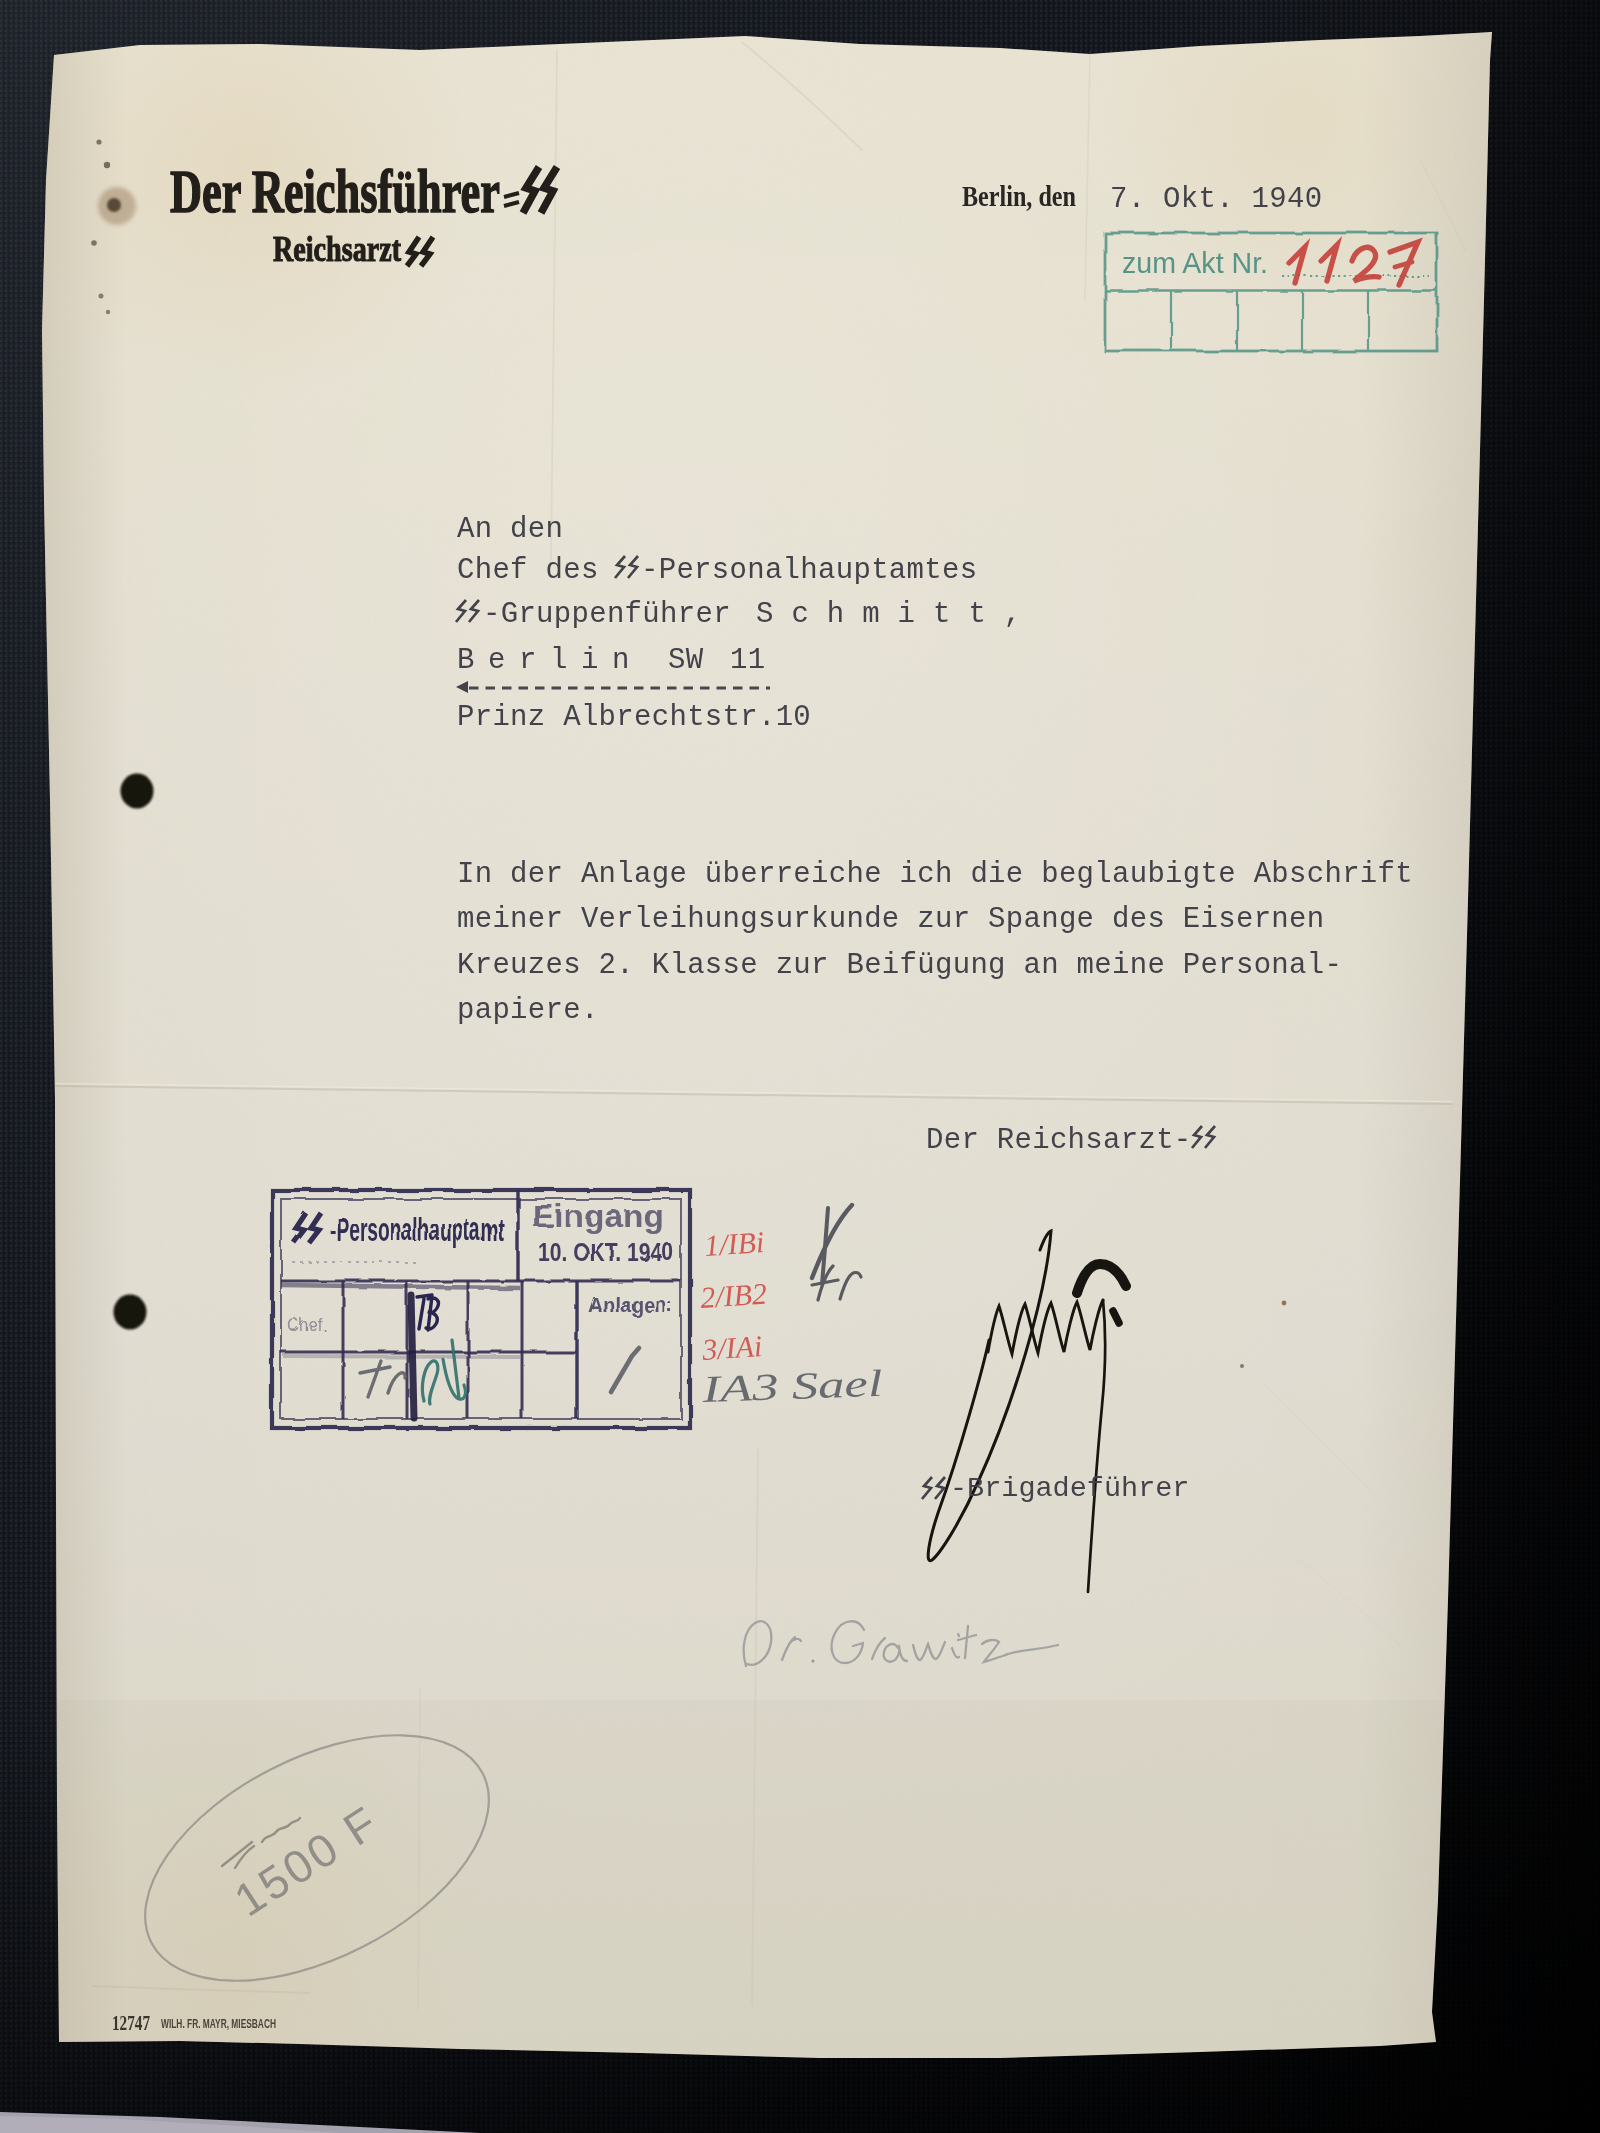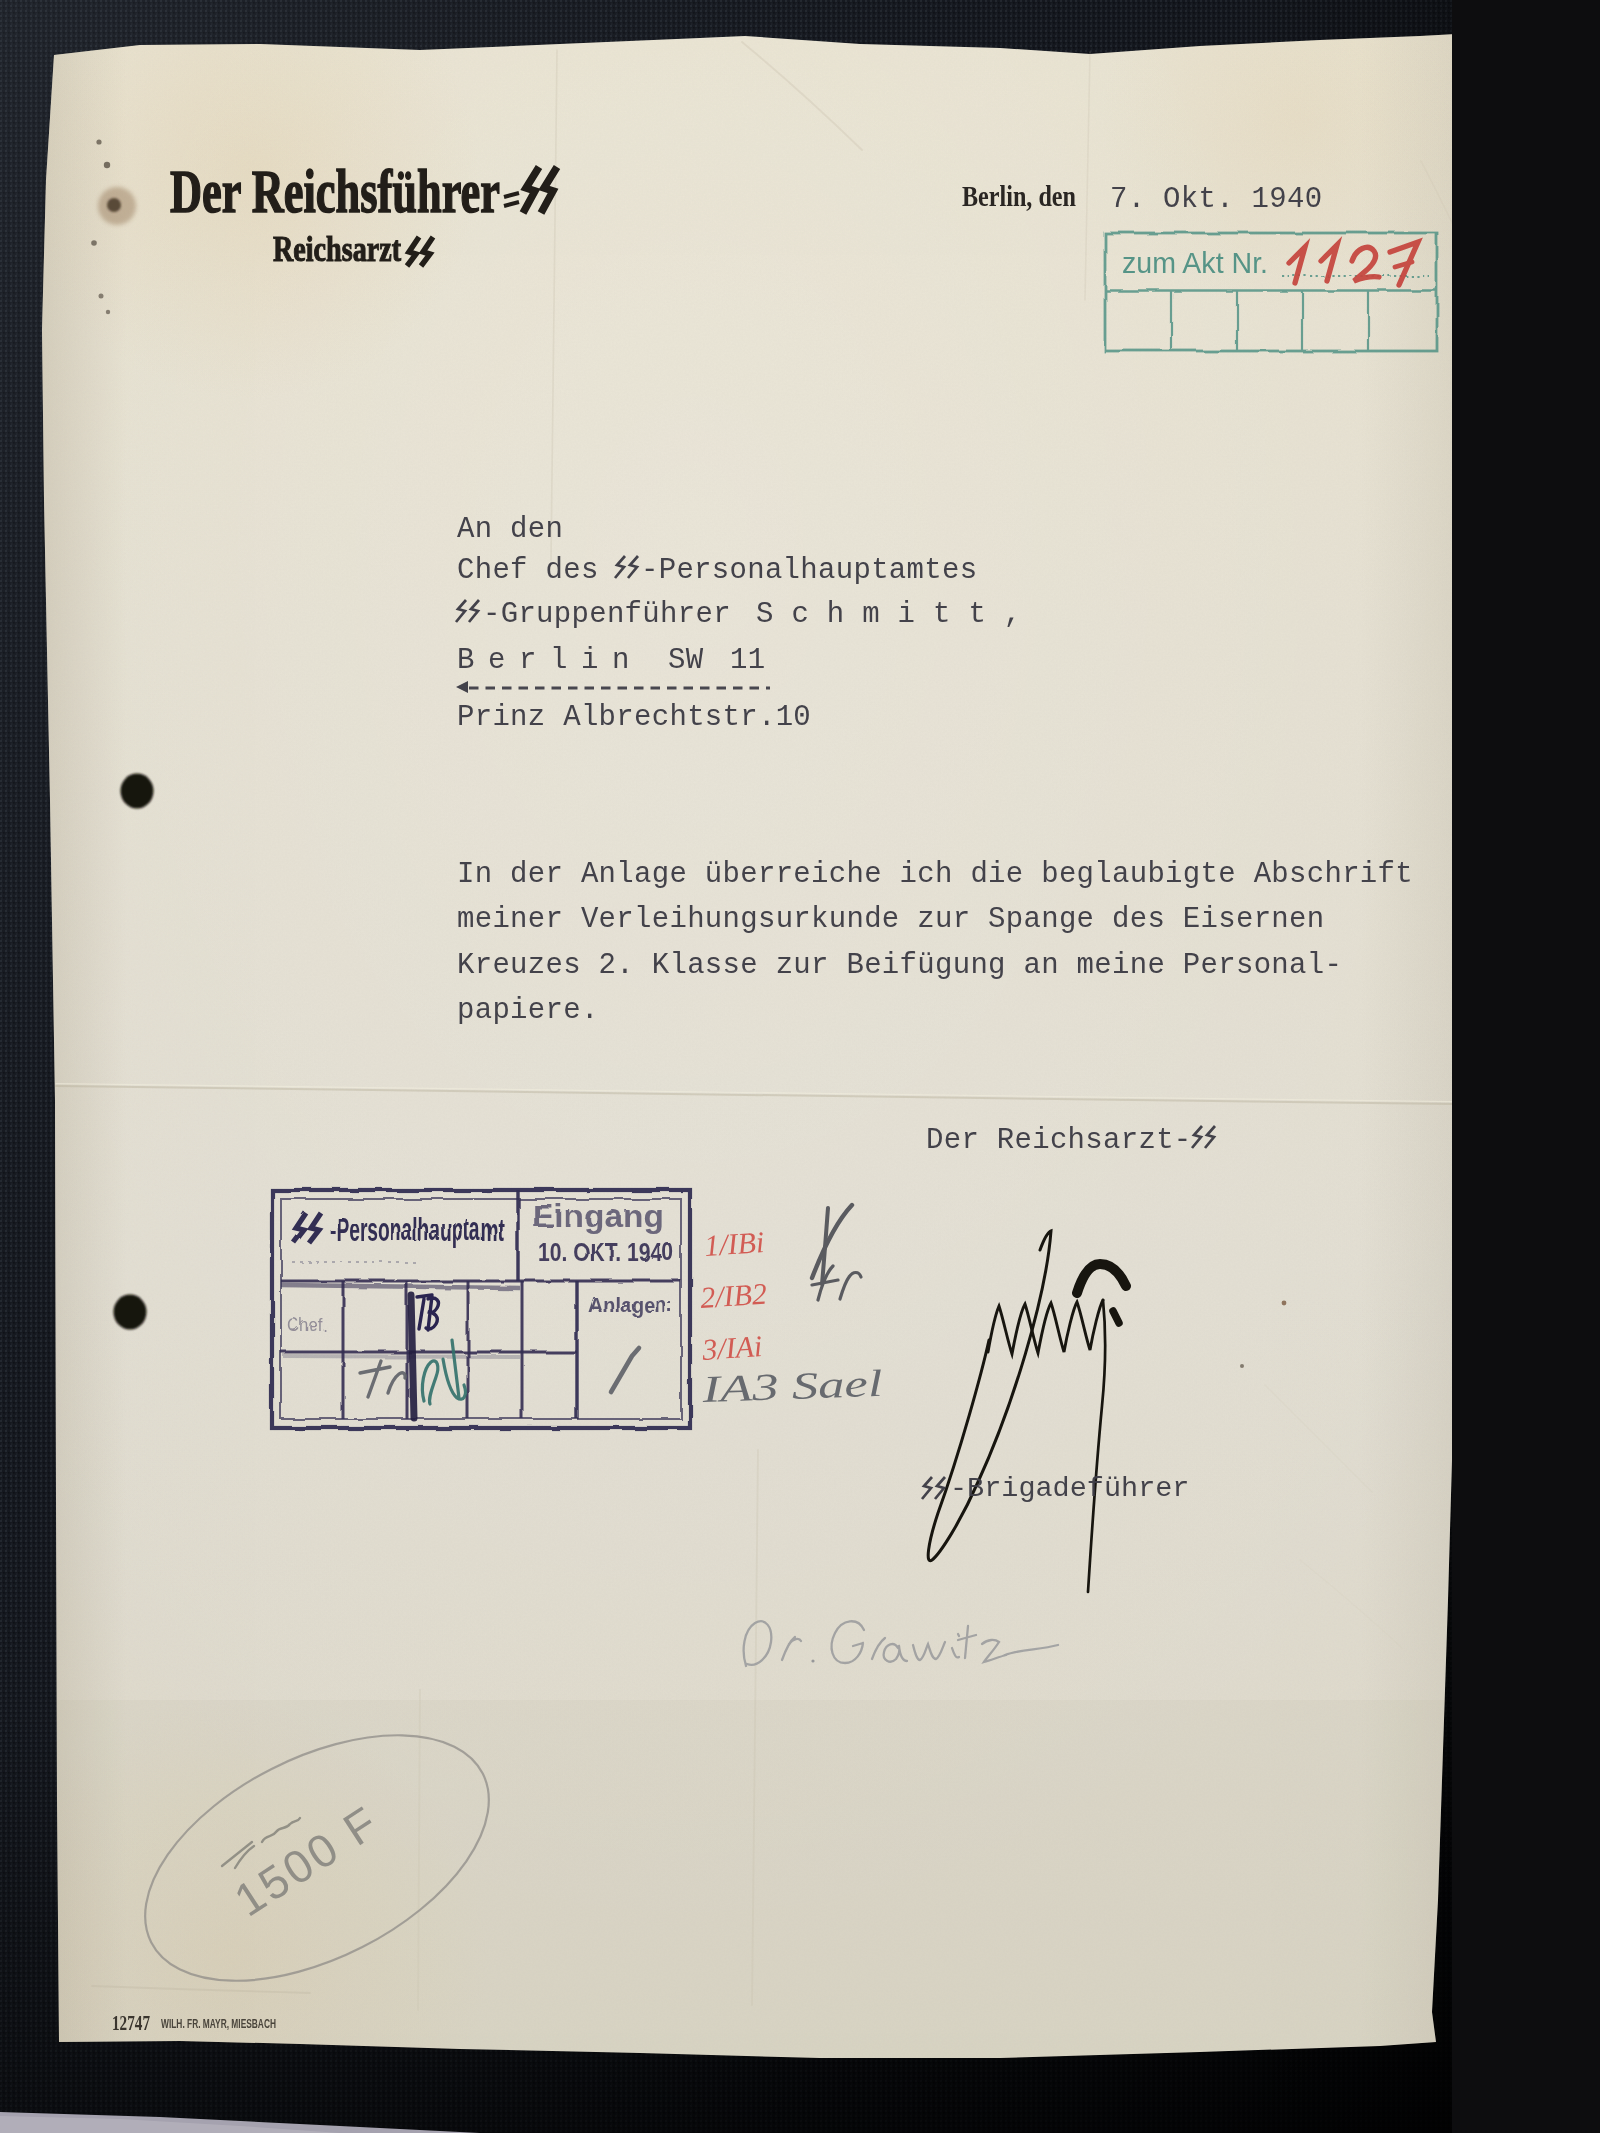--- a/index.html
+++ b/index.html
@@ -1,16 +1,16 @@
 <!DOCTYPE html>
 <html><head>
 <meta charset="utf-8">
 <style>
   html,body{margin:0;padding:0;background:#0d0d0f;}
-  #page{width:1452px;height:2133px;position:relative;overflow:hidden;text-align:right;}
+  #page{width:1600px;height:2133px;position:relative;overflow:hidden;text-align:right;}
   svg{display:block;}
 </style>
 </head>
 <body>
 <div id="page">
 <svg width="1600" height="2133" viewBox="0 0 1600 2133" xmlns="http://www.w3.org/2000/svg" font-family="Liberation Mono">
 <defs>
   <pattern id="weave" width="5" height="5" patternUnits="userSpaceOnUse">
     <rect width="5" height="5" fill="#12151c"></rect>
     <rect x="0" y="0" width="2" height="2" fill="#232830"></rect>

